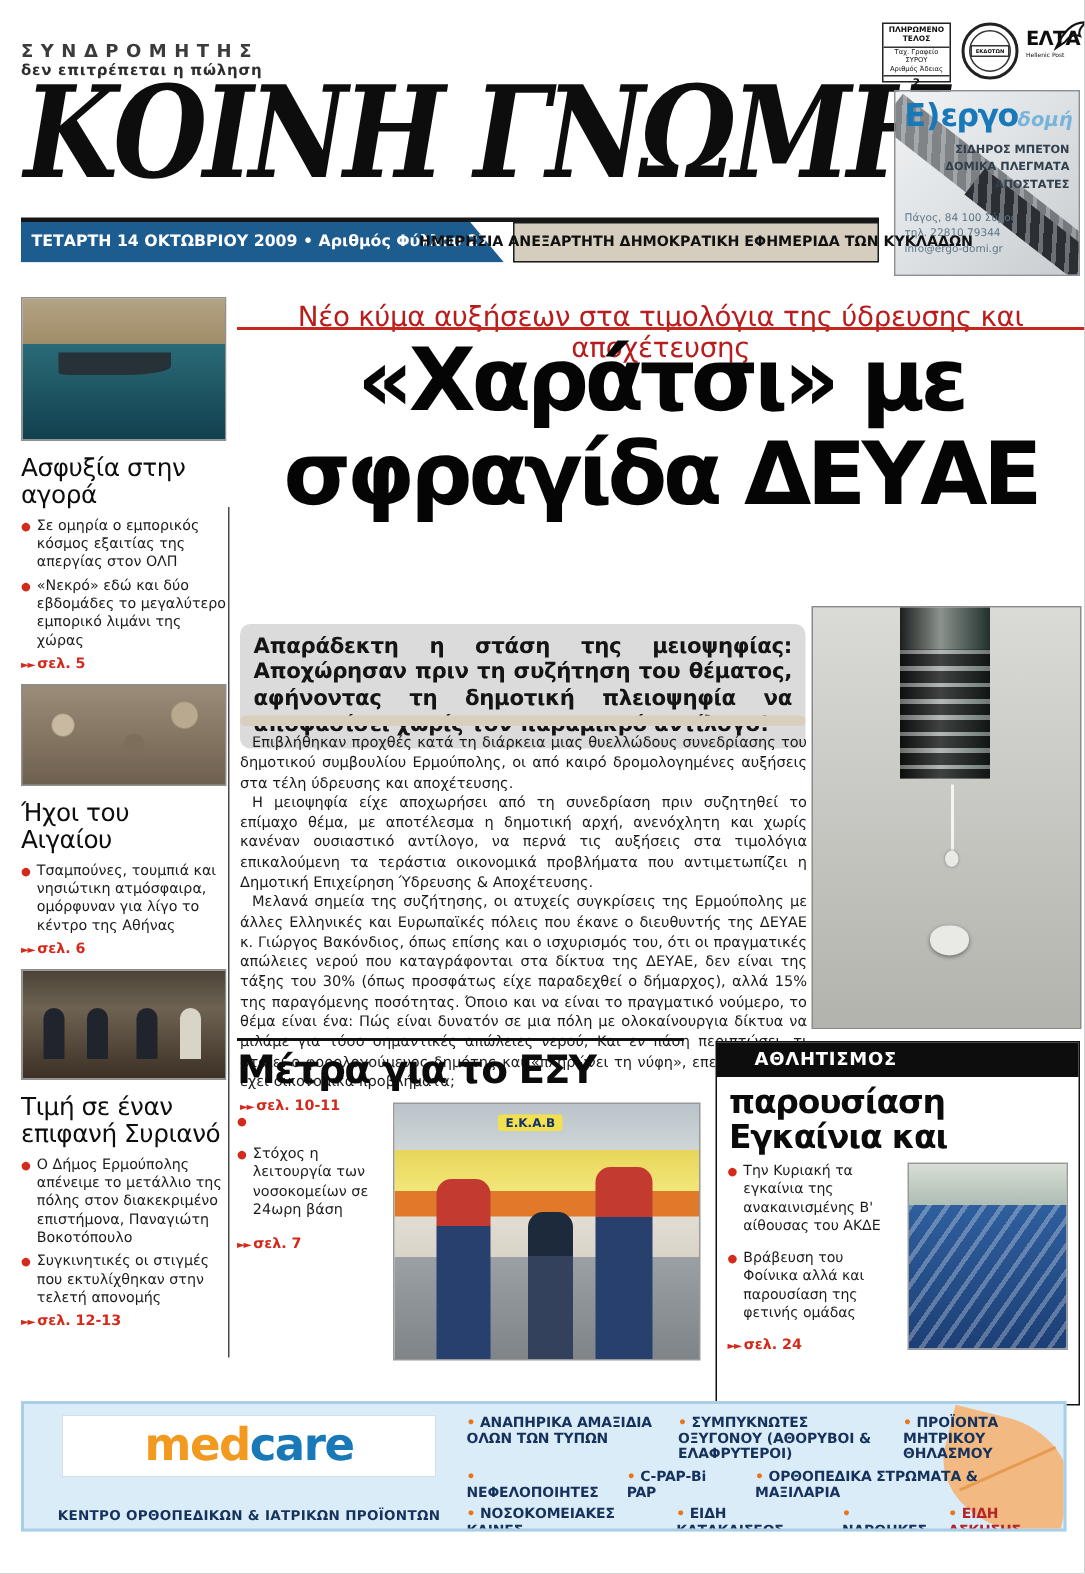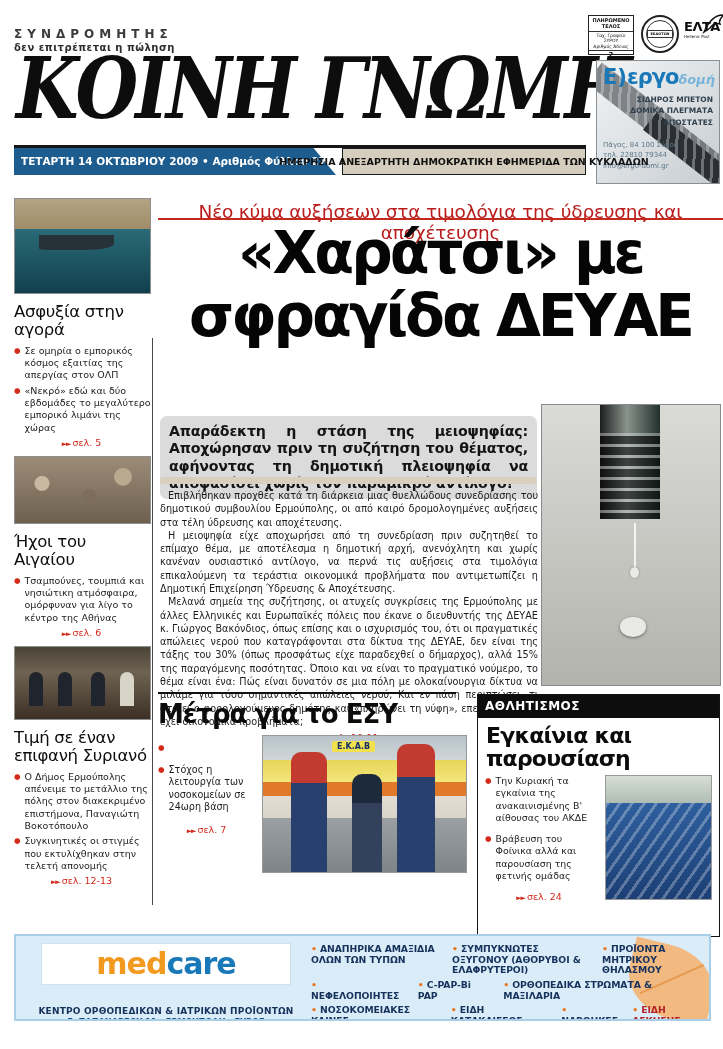--- a/index.html
+++ b/index.html
@@ -59,21 +59,21 @@
   .ph-crowd{width:137px;height:68px;background:
     radial-gradient(circle at 20% 40%,#c9b9a2 0 6%,transparent 7%),
     radial-gradient(circle at 55% 60%,#7d6e5c 0 8%,transparent 9%),
     radial-gradient(circle at 80% 30%,#b9a98f 0 7%,transparent 8%),
     linear-gradient(180deg,#a4968195,#6e604e),#8d7f6b;}
   .ph-ceremony{width:137px;height:74px;background:linear-gradient(180deg,#4a4337 0%,#6e6352 35%,#3c3025 100%);}
   .ph-ceremony .fig{position:absolute;bottom:18%;width:14px;height:34px;border-radius:7px 7px 0 0;background:#20242c;}
   .lc-title{font-size:16.5px;font-weight:normal;line-height:1.08;color:#0d0d0d;letter-spacing:-.3px;margin:9px 0 6px 0;}
   .bullet{display:flex;gap:4px;font-size:9.5px;line-height:1.3;color:#1c1c1c;margin-bottom:3px;}
   .bullet .dot{color:#d42a1c;font-size:7.5px;line-height:1.6;flex:0 0 auto;}
-  .pageref{text-align:center;font-size:9.5px;font-weight:normal;color:#d42a1c;margin:2px 2px 8px 0;}
+  .pageref{text-align:left;font-size:9.5px;font-weight:bold;color:#d42a1c;margin:2px 2px 8px 0;}
   .pageref .arr{font-size:7px;letter-spacing:-1px;margin-right:2px;}
   .vdivider{position:absolute;left:152px;top:338px;width:1px;height:567px;background:#4a4a4a;}
 
   
   .kicker{position:absolute;left:158px;top:189px;width:565px;text-align:center;font-size:18.5px;color:#b91c1c;letter-spacing:-.2px;margin-top:12px;}
   .kicker-line{position:absolute;left:158px;top:218px;width:565px;height:2px;background:#c5281c;}
   .headline{position:absolute;left:158px;top:222px;width:565px;text-align:center;font-weight:bold;
     font-size:58px;line-height:1.08;letter-spacing:-3px;color:#050505;}
   .standfirst{position:absolute;left:160px;top:416px;width:377px;box-sizing:border-box;background:#dbdbdb;border-radius:7px;
     padding:7px 9px;font-size:14.2px;font-weight:bold;color:#141414;line-height:1.22;text-align:justify;letter-spacing:-.2px;}
@@ -89,32 +89,32 @@
     background:repeating-linear-gradient(180deg,rgba(255,255,255,.35) 0 3px,rgba(0,0,0,.55) 3px 11px);}
   .ph-faucet .dropline{position:absolute;left:92px;top:118px;width:2px;height:46px;background:rgba(255,255,255,.8);}
   .ph-faucet .drop1{position:absolute;left:88px;top:162px;width:9px;height:11px;background:#e9eae6;border-radius:50%;box-shadow:0 0 2px #777;}
   .ph-faucet .drop2{position:absolute;left:78px;top:212px;width:26px;height:20px;background:#e9eae6;border-radius:45% 45% 50% 50%;box-shadow:0 1px 3px #666;}
 
   
   .esy-rule{position:absolute;left:158px;top:692px;width:298px;height:2px;background:#111;}
   .esy-title{position:absolute;left:158px;top:699px;width:300px;font-size:26px;font-weight:bold;letter-spacing:-1px;color:#0b0b0b;}
   .esy-bullets{position:absolute;left:158px;top:742px;width:99px;}
   .esy-bullets .bullet{font-size:9.6px;margin-bottom:10px;}
-  .ph-ambulance{position:absolute;left:262px;top:735px;width:205px;height:138px;border:1px solid #999;box-sizing:border-box;
+  .ph-ambulance{position:absolute;left:262px;top:735px;width:205px;height:172px;border:1px solid #999;box-sizing:border-box;
     background:linear-gradient(180deg,#b9c3c9 0%,#cfd6d8 18%,#e8d65a 18%,#f3e67a 34%,#e8e3da 34%,#d9d3c8 60%,#9aa0a4 60%,#7e8487 100%);overflow:hidden;}
   .ph-ambulance .stripe{position:absolute;left:0;top:34%;width:100%;height:10%;background:#e07a2a;}
   .ph-ambulance .sign{position:absolute;left:34%;top:4%;background:#f2e04e;color:#12306b;font-size:8px;font-weight:bold;padding:1px 5px;border-radius:2px;}
   .ph-ambulance .person{position:absolute;bottom:0;border-radius:10px 10px 0 0;background:linear-gradient(180deg,#c23a30 0 26%,#27406e 26% 100%);}
   .ph-ambulance .p1{left:14%;width:36px;height:120px;}
   .ph-ambulance .p2{left:44%;width:30px;height:98px;background:linear-gradient(180deg,#1d2a3c 0 30%,#33415c 30% 100%);}
   .ph-ambulance .p3{left:66%;width:38px;height:128px;}
 
   
   .sports{position:absolute;left:477px;top:694px;width:243px;height:243px;border:1px solid #111;box-sizing:border-box;background:#fff;}
-  .sports .shead{height:23px;background:#0d0d0d;color:#fff;font-size:12px;font-weight:bold;line-height:23px;padding-left:7px;letter-spacing:.5px;}
+  .sports .shead{height:23px;background:#0d0d0d;color:#fff;font-size:12px;font-weight:bold;line-height:23px;padding-left:25px;letter-spacing:.5px;}
   .sports .stitle{margin:6px 8px 5px 8px;font-size:22px;font-weight:bold;line-height:1.05;letter-spacing:-.8px;color:#0b0b0b;}
   .sports .srow{display:flex;gap:6px;padding:0 7px;}
   .sports .sbullets{flex:1;}
   .sports .sbullets .bullet{font-size:9.4px;margin-bottom:9px;}
   .ph-gym{width:107px;height:125px;border:1px solid #999;box-sizing:border-box;flex:0 0 auto;
     background:linear-gradient(180deg,#d8ded6 0%,#aebdb3 22%,#2f5f9e 22%,#1c3f75 100%);position:relative;overflow:hidden;}
   .ph-gym .seats{position:absolute;left:0;top:22%;width:100%;height:78%;
     background:repeating-linear-gradient(125deg,rgba(255,255,255,.28) 0 3px,transparent 3px 10px);}
   .sports .pageref{margin:0 6px 0 0;}
 
@@ -280,22 +280,22 @@
     <div class="stripe"></div>
     <div class="sign">Ε.Κ.Α.Β</div>
     <div class="person p1"></div>
     <div class="person p2"></div>
     <div class="person p3"></div>
   </div>
 
   <div class="sports">
     <div class="shead">ΑΘΛΗΤΙΣΜΟΣ</div>
     <div class="stitle">
+      <div>παρουσίαση</div>
       <div>Εγκαίνια και</div>
-      <div>παρουσίαση</div>
     </div>
     <div class="srow">
       <div class="sbullets">
         <div class="bullet">
             <span class="dot">●</span>
             <span>Την Κυριακή τα εγκαίνια της ανακαινισμένης Β' αίθουσας του ΑΚΔΕ</span>
           </div>
         <div class="bullet">
             <span class="dot">●</span>
             <span>Βράβευση του Φοίνικα αλλά και παρουσίαση της φετινής ομάδας</span>

